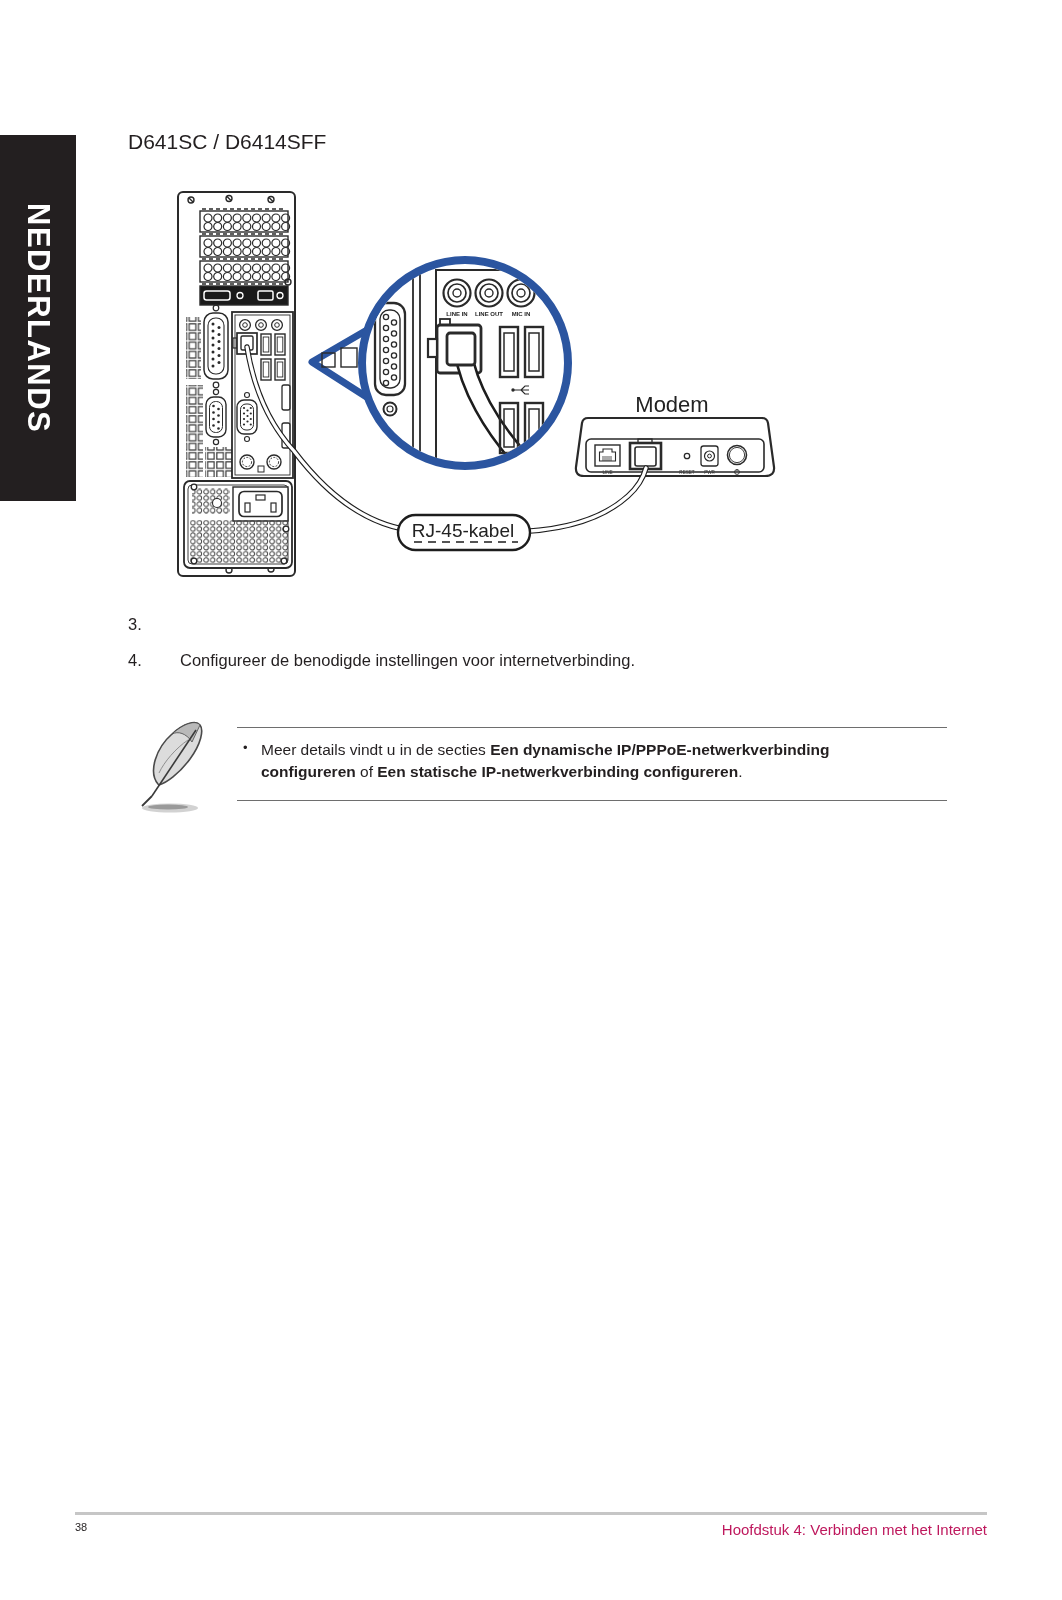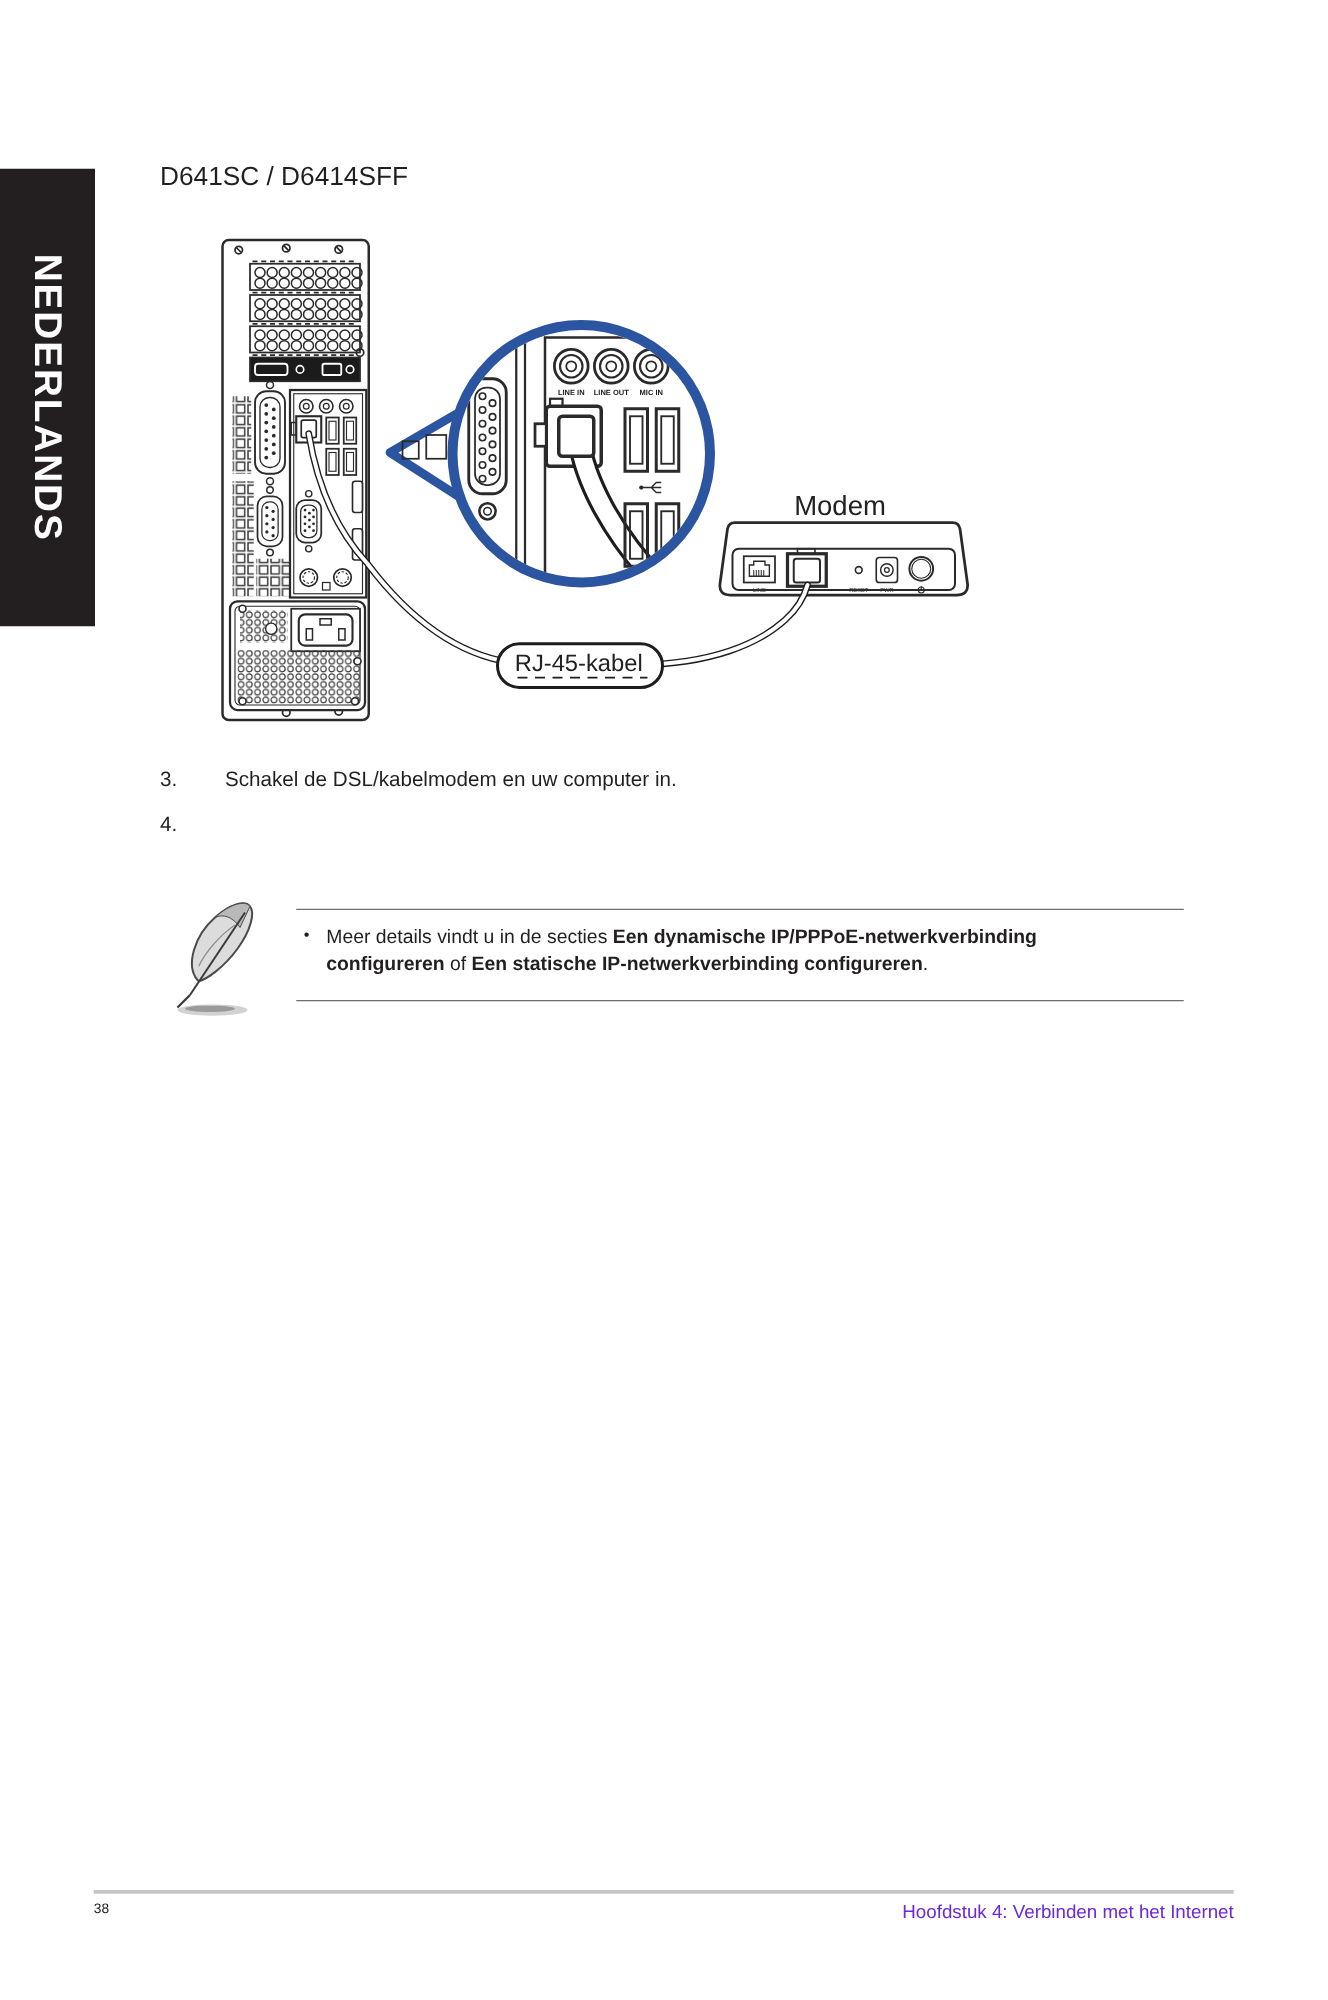--- a/index.html
+++ b/index.html
@@ -37,21 +37,21 @@
     margin-bottom:14px;max-width:660px;
   }
   .note-box li:last-child{margin-bottom:0;}
   .note-box li::before{
     content:"\2022";position:absolute;left:6px;top:0;font-size:13px;color:#231f20;
   }
   .note-box b{font-weight:bold;}
   
   .footer-rule{position:absolute;left:75px;top:1512px;width:912px;height:2.5px;background:#c6c6c6;}
   .footer-page{position:absolute;left:75px;top:1521px;font-size:11px;color:#231f20;}
-  .footer-chapter{position:absolute;right:75px;top:1521px;font-size:15px;color:#6d28d9;text-align:right;margin-left:40px;}
+  .footer-chapter{position:absolute;right:75px;top:1521px;font-size:15px;color:#be185d;text-align:right;margin-left:40px;}
   svg text{font-family:"Liberation Sans","DejaVu Sans",sans-serif;}
 </style>
 </head>
 <body>
 
 <div class="page">
 
   <div class="lang-tab">
     <span>NEDERLANDS</span>
   </div>
@@ -372,24 +372,24 @@
     <g>
       <rect x="228" y="330" width="132" height="35" rx="17.5" fill="#ffffff" stroke="#1d1d1d" stroke-width="2.4"></rect>
       <path d="M244,357 H348" stroke="#1d1d1d" stroke-width="1.4" stroke-dasharray="8 6" fill="none"></path>
       <text x="293" y="352" font-size="19" fill="#222" text-anchor="middle">RJ-45-kabel</text>
     </g>
   </svg>
 
   <div class="steps">
     <div class="step">
       <span class="num">3.</span>
-      <span>Schakel de DSL/kabelmodem en uw computer in.</span>
     </div>
     <div class="step">
       <span class="num">4.</span>
+      <span>Configureer de benodigde instellingen voor internetverbinding.</span>
     </div>
   </div>
 
   <svg class="note-icon" viewBox="0 0 96 104">
     <ellipse cx="42" cy="90" rx="28" ry="4.5" fill="#d2d2d2"></ellipse>
     <ellipse cx="40" cy="89" rx="20" ry="2.5" fill="#9a9a9a"></ellipse>
     <path d="M30,66 C20,54 28,30 44,16 C56,5 68,2 72,7 C76,12 73,26 62,41 C51,56 38,65 31,67 Z" fill="#dcdcdc" stroke="#4a4a4a" stroke-width="1.6"></path>
     <path d="M44,16 C56,5 68,2 72,7 L64,24 C58,15 50,13 44,16 Z" fill="#b9b9b9" stroke="#4a4a4a" stroke-width="0.8"></path>
     <path d="M31,55 C36,44 48,30 60,22" fill="none" stroke="#8f8f8f" stroke-width="1"></path>
     <path d="M24,78 L68,12" stroke="#3a3a3a" stroke-width="1.6" fill="none"></path>

